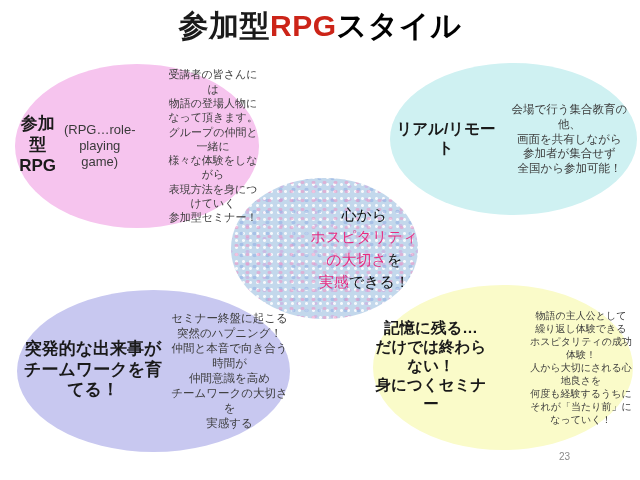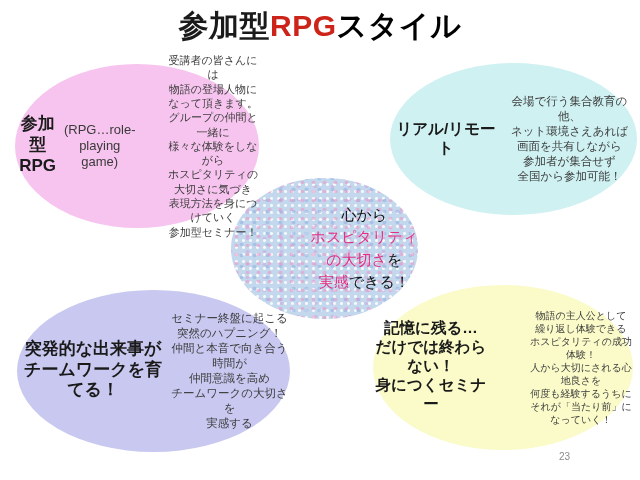--- a/index.html
+++ b/index.html
@@ -62,35 +62,33 @@
 
   <div class="bubble pink">
     <div class="b-title">参加型RPG</div>
     <div class="b-sub">(RPG…role-playing game)</div>
     <div class="b-body">
 
     <div class="b-line">受講者の皆さんには</div>
         <div class="b-line">物語の登場人物になって頂きます。</div>
         <div class="b-line">グループの仲間と一緒に</div>
         <div class="b-line">様々な体験をしながら</div>
-        <div class="b-line">ホスピタリティの大切さに気づき</div>
         <div class="b-line">表現方法を身につけていく</div>
         <div class="b-line">参加型セミナー！</div>
       </div>
   </div>
 
   <div class="bubble cyan">
     <div class="b-title">
 
     <div class="t-line">リアル/リモート</div>
       </div>
     <div class="b-body">
 
     <div class="b-line">会場で行う集合教育の他、</div>
-        <div class="b-line">ネット環境さえあれば</div>
         <div class="b-line">画面を共有しながら</div>
         <div class="b-line">参加者が集合せず</div>
         <div class="b-line">全国から参加可能！</div>
       </div>
   </div>
 
   <div class="bubble center">
     <div class="b-body">
         <div class="seg-line"><span style="color: rgb(17, 17, 17);">心から</span></div>
         <div class="seg-line"><span style="color: rgb(230, 46, 130);">ホスピタリティ</span></div>

